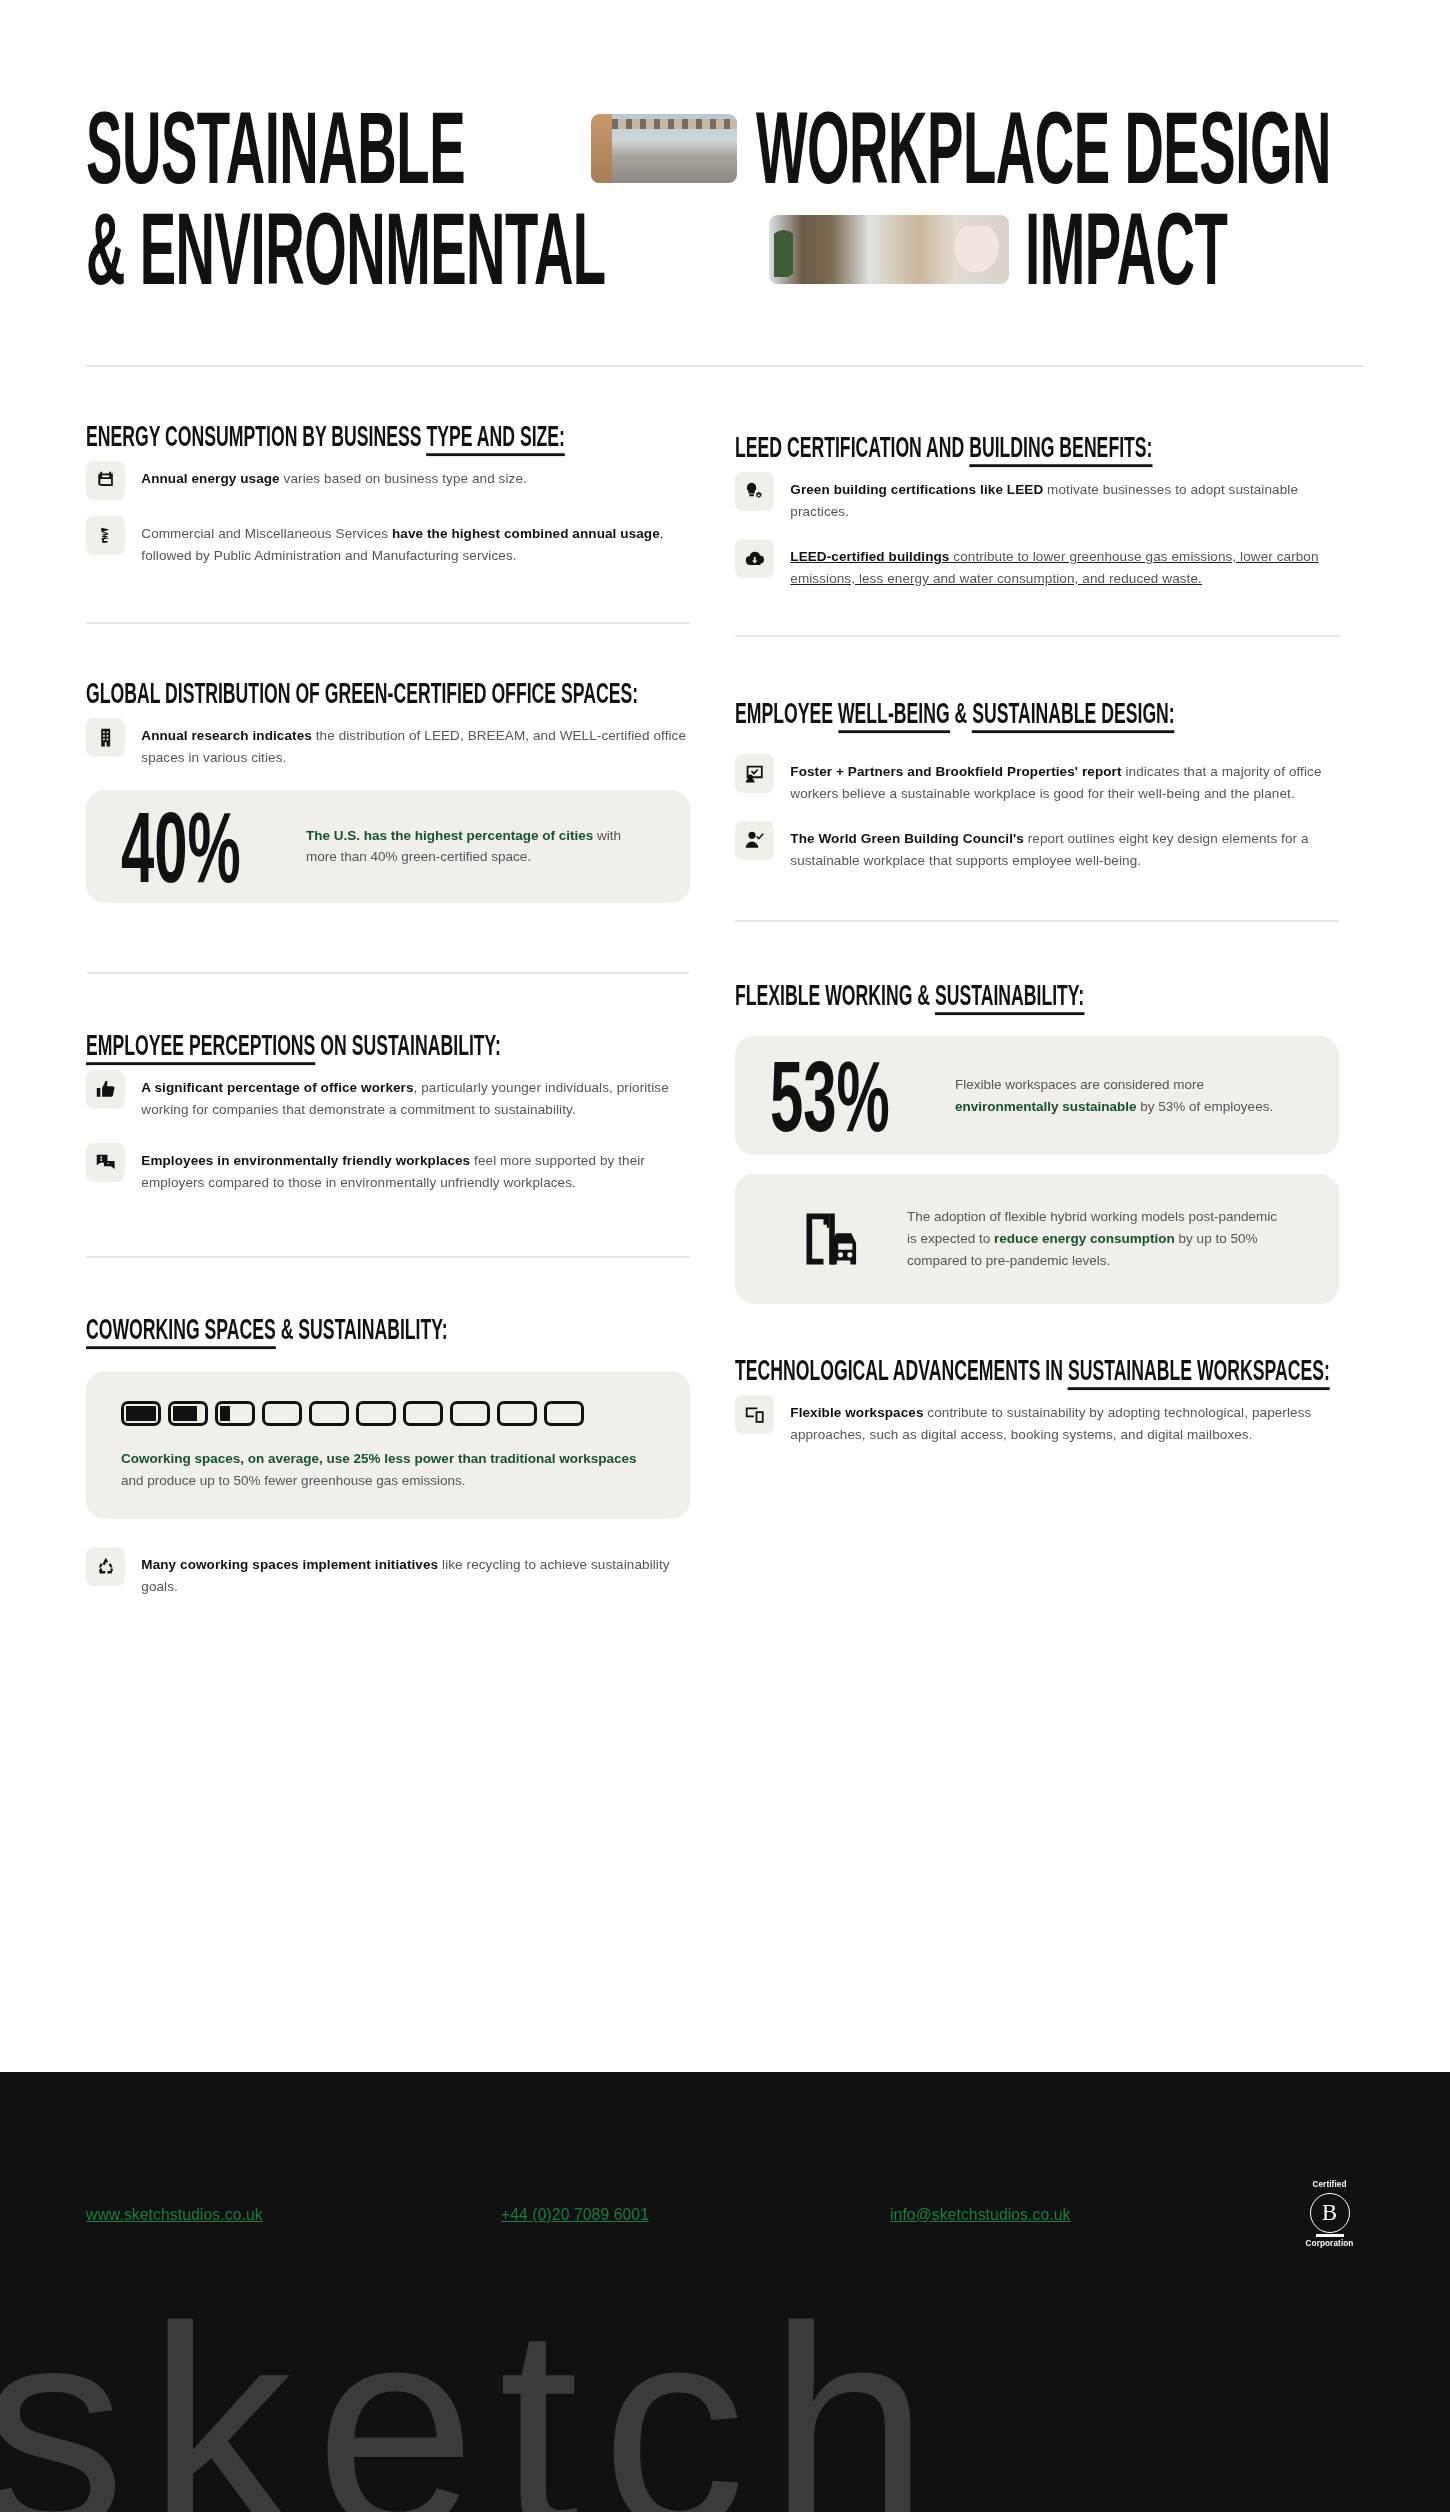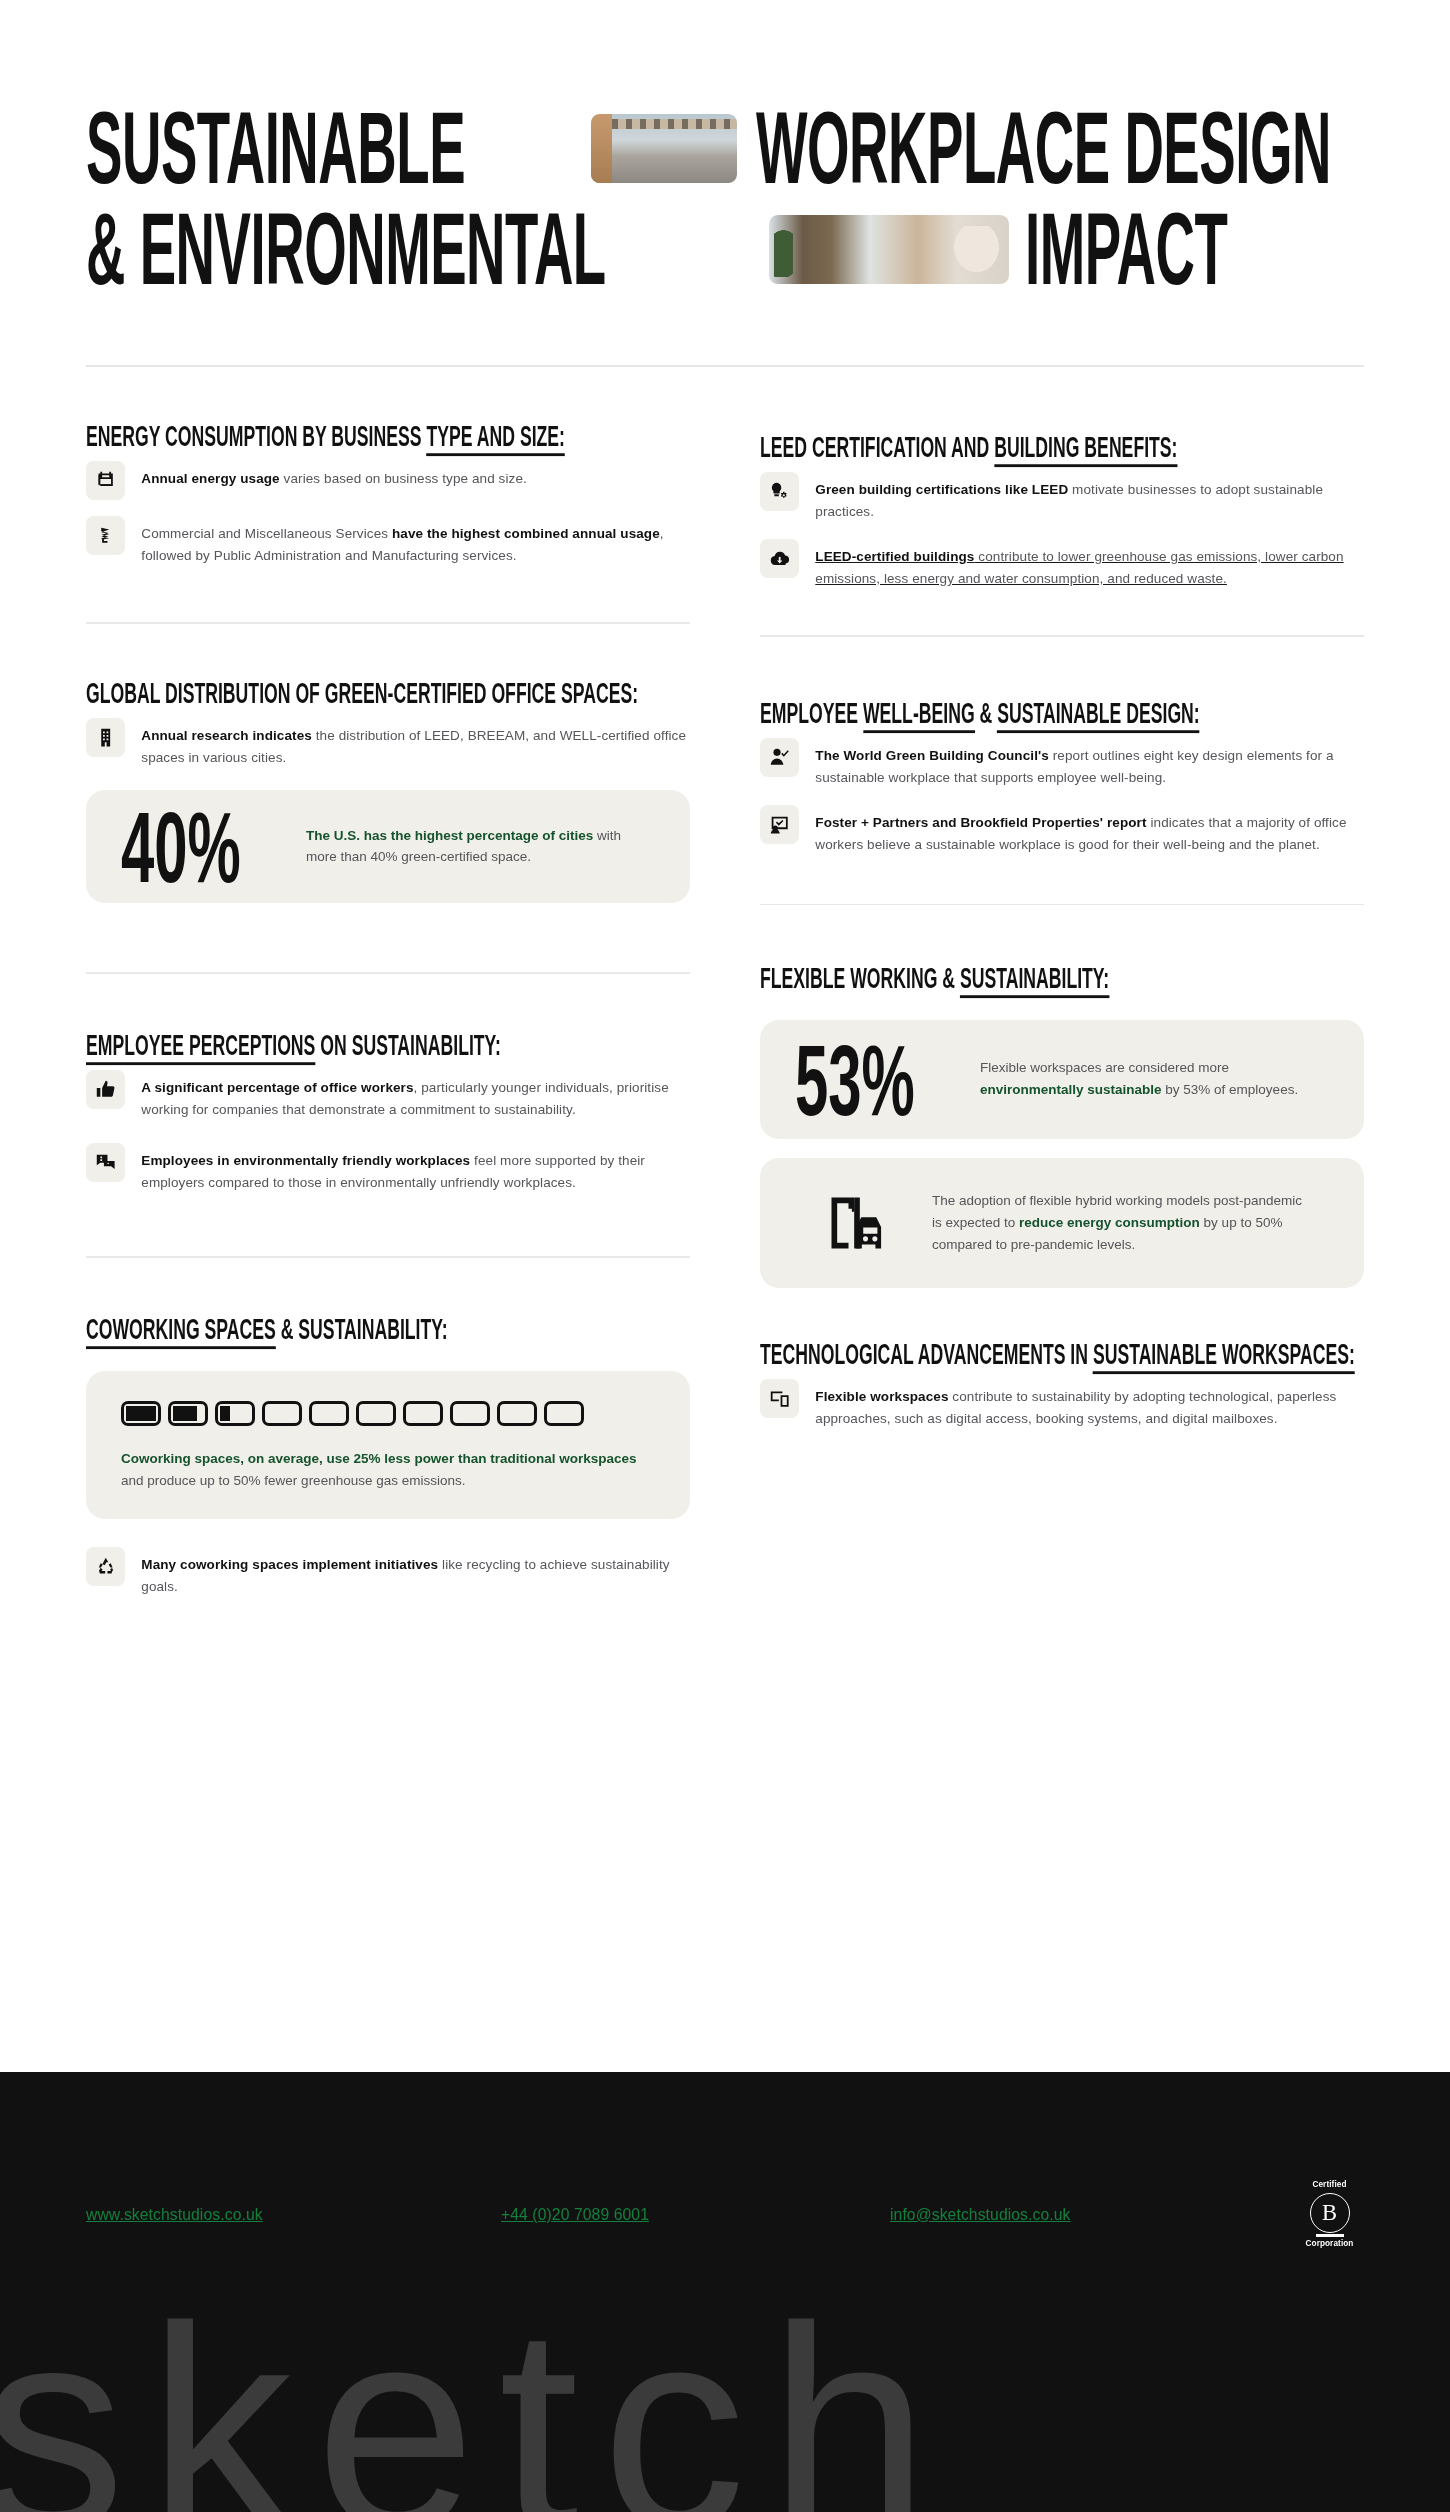--- a/index.html
+++ b/index.html
@@ -98,23 +98,22 @@
     margin: 75px 86px 0 86px;
     height: 1.9px;
     background: #e6e6e6;
   }
 
   
   .main {
     display: flex;
     padding: 0 86px;
     margin-top: 58px;
-    gap: 61px;
+    gap: 45px;
     align-items: flex-start;
-    justify-content: space-between;
   }
   .col { width: 604px; flex: none; }
 
   .block { margin-bottom: 0; }
 
   .sec-title {
     font-family: "Liberation Sans Narrow", "Liberation Sans", sans-serif;
     font-weight: 900;
     font-size: 21px;
     line-height: 1;
@@ -436,41 +435,41 @@
         </div>
 
         <div class="rule" style="margin-top:45px;margin-bottom:65px;"></div>
       </div>
 
       <div class="block">
         <div class="title-wrap">
           <span class="sec-title">EMPLOYEE <span class="u">WELL-BEING</span> &amp; <span class="u">SUSTAINABLE DESIGN:</span></span>
         </div>
 
-        <div class="bullet">
-          <span class="ico">
-            <svg viewBox="0 0 24 24">
-                <circle cx="9" cy="6" r="4"></circle>
-                <path d="M2 20a7 7 0 0 1 14 0H2z"></path>
-                <path d="M15 6.5l1.6 1.8L21 3.6l1.2 1.3-5.6 6-2.9-3.1L15 6.5z"></path>
-              </svg>
-          </span>
-          <div class="btext"><b>The World Green Building Council's</b> report outlines eight key design elements for a sustainable workplace that supports employee well-being.</div>
-        </div>
-
         <div class="bullet" style="margin-top:16.3px;">
           <span class="ico">
             <svg viewBox="0 0 24 24">
                 <path d="M3 3h18v14H3V3zm2 2v10h14V5H5z"></path>
                 <path d="M9 8.5l2 2L15 6.6l1.2 1.3L11 13.2 7.8 9.9 9 8.5z"></path>
                 <circle cx="7" cy="16" r="3"></circle>
                 <path d="M2 22a5 5 0 0 1 10 0H2z"></path>
               </svg>
           </span>
           <div class="btext"><b>Foster + Partners and Brookfield Properties' report</b> indicates that a majority of office workers believe a sustainable workplace is good for their well-being and the planet.</div>
+        </div>
+
+        <div class="bullet">
+          <span class="ico">
+            <svg viewBox="0 0 24 24">
+                <circle cx="9" cy="6" r="4"></circle>
+                <path d="M2 20a7 7 0 0 1 14 0H2z"></path>
+                <path d="M15 6.5l1.6 1.8L21 3.6l1.2 1.3-5.6 6-2.9-3.1L15 6.5z"></path>
+              </svg>
+          </span>
+          <div class="btext"><b>The World Green Building Council's</b> report outlines eight key design elements for a sustainable workplace that supports employee well-being.</div>
         </div>
 
         <div class="rule" style="margin-top:48px;margin-bottom:62px;"></div>
       </div>
 
       <div class="block">
         <div class="title-wrap">
           <span class="sec-title">FLEXIBLE WORKING &amp; <span class="u">SUSTAINABILITY:</span></span>
         </div>
 

